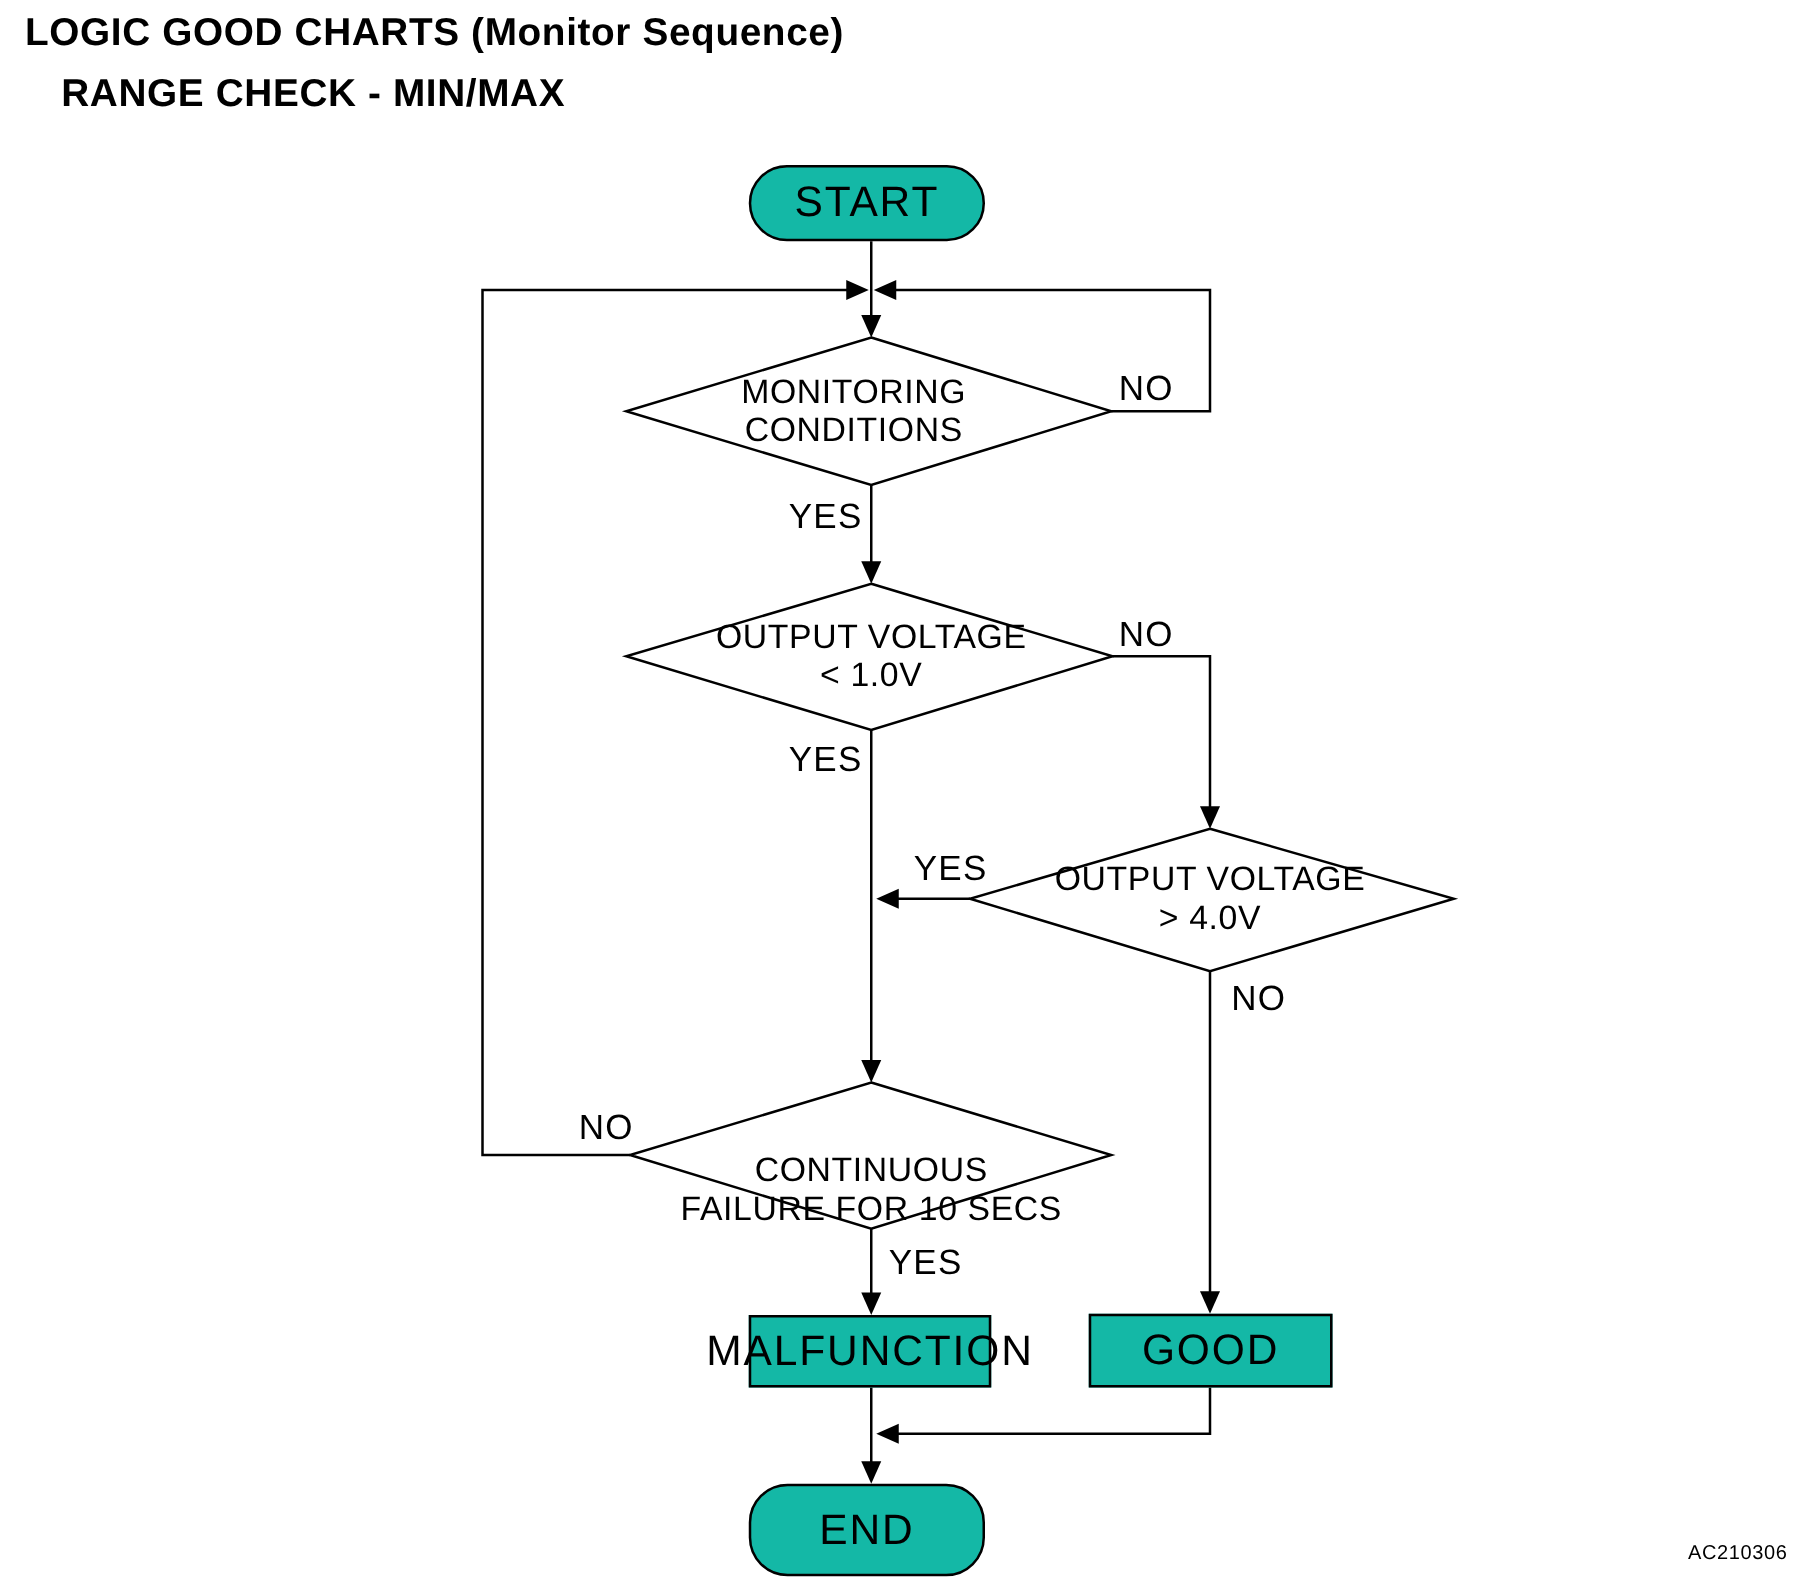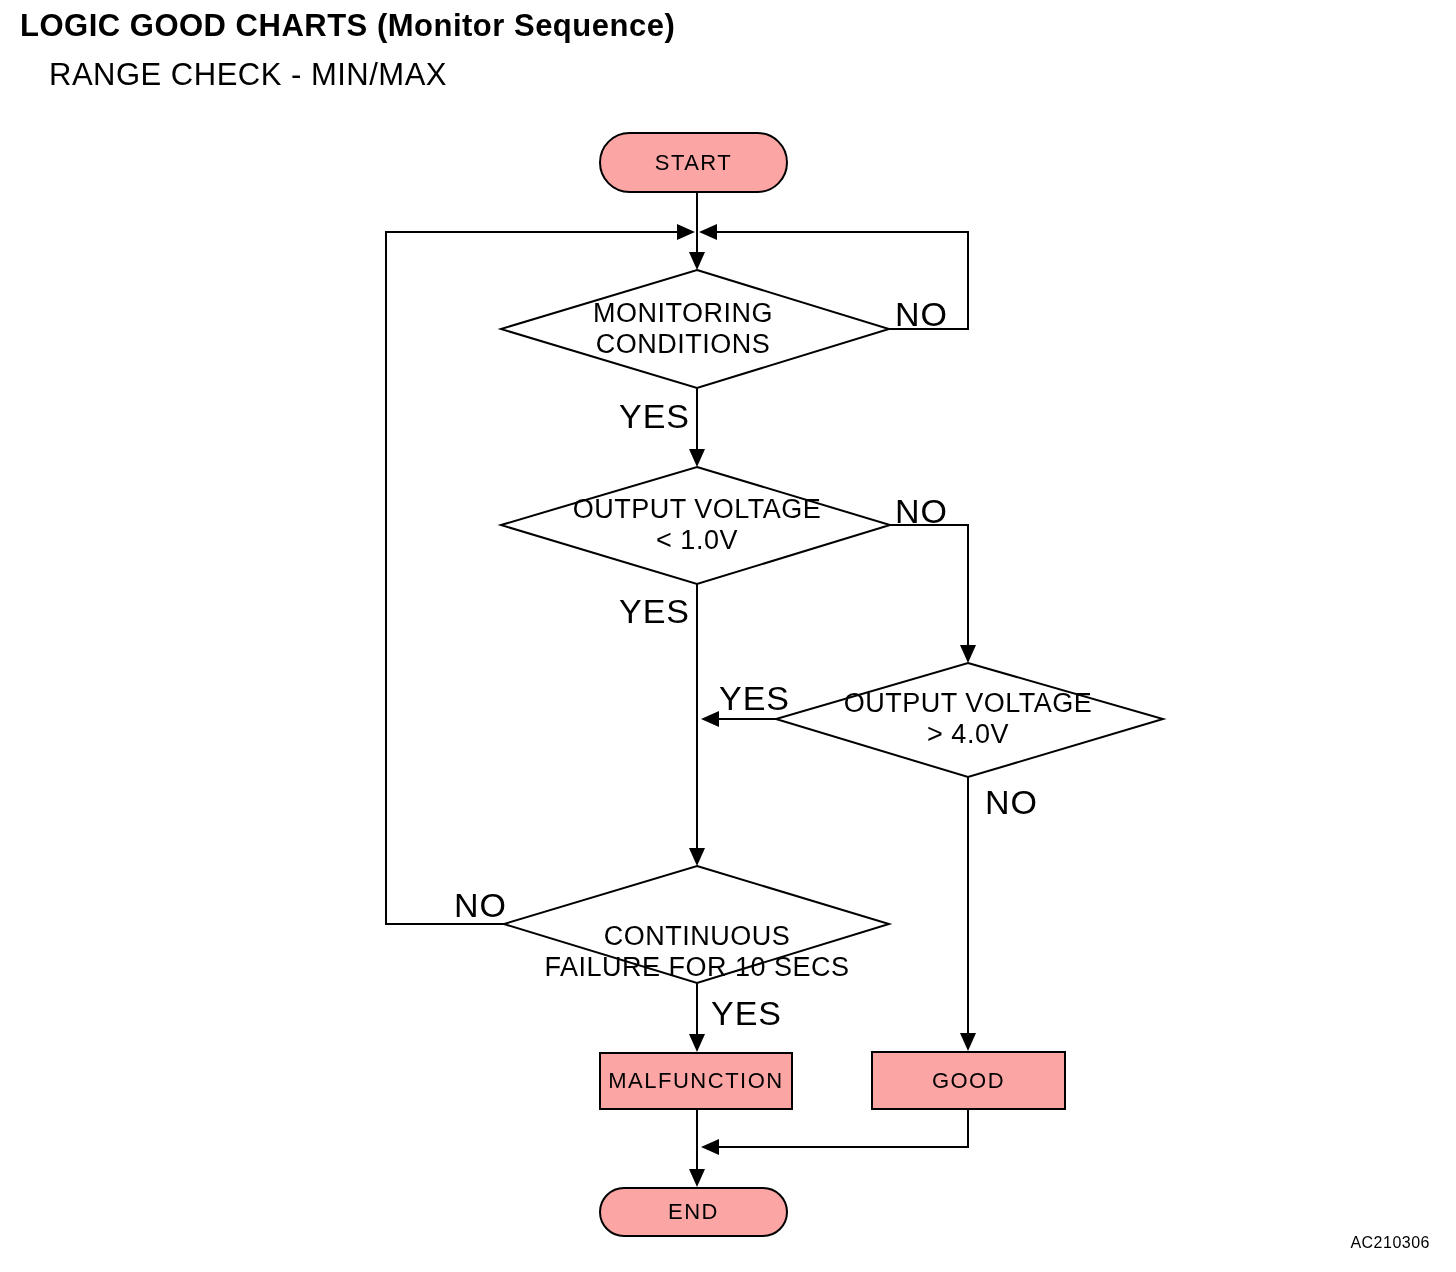--- a/index.html
+++ b/index.html
@@ -23,56 +23,56 @@
     font-size: 31px;
     font-weight: bold;
     letter-spacing: 0.5px;
     white-space: nowrap;
   }
   .page-subtitle {
     position: absolute;
     left: 49px;
     top: 57px;
     font-size: 31px;
-    font-weight: normal;
+    font-weight: bold;
     letter-spacing: 0.5px;
     white-space: nowrap;
   }
   svg.wires {
     position: absolute;
     left: 0;
     top: 0;
     width: 1456px;
     height: 1272px;
   }
   .node {
     position: absolute;
     box-sizing: border-box;
     border: 2px solid #000000;
-    background: #fca5a5;
+    background: #14b8a6;
     display: flex;
     align-items: center;
     justify-content: center;
-    font-size: 22px;
+    font-size: 34px;
     letter-spacing: 1.5px;
     text-align: center;
   }
   .terminator { border-radius: 31px; }
   .process { border-radius: 0; }
   .diamond-label {
     position: absolute;
     text-align: center;
     font-size: 27px;
     line-height: 31px;
     letter-spacing: 0.5px;
     white-space: pre-line;
   }
   .edge-label {
     position: absolute;
-    font-size: 34px;
+    font-size: 28px;
     letter-spacing: 1px;
     white-space: nowrap;
   }
   .edge-label.right-align {
     width: 200px;
     text-align: right;
   }
   .figure-code {
     position: absolute;
     right: 26px;
@@ -137,21 +137,21 @@
       <polygon points="697,866 889,924 697,983 504,924"></polygon>
     </g>
   </svg>
 
   <div class="node terminator" style="left:599px; top:132px; width:189px; height:61px;">START</div>
 
   <div class="node process" style="left:871px; top:1051px; width:195px; height:59px;">GOOD</div>
 
   <div class="node process" style="left:599px; top:1052px; width:194px; height:58px;">MALFUNCTION</div>
 
-  <div class="node terminator" style="left:599px; top:1187px; width:189px; height:50px;">END</div>
+  <div class="node terminator" style="left:599px; top:1187px; width:189px; height:74px;">END</div>
 
   <div class="diamond-label" style="left:513px; top:298px; width:340px;">MONITORING
 CONDITIONS</div>
 
   <div class="diamond-label" style="left:527px; top:494px; width:340px;">OUTPUT VOLTAGE
 &lt; 1.0V</div>
 
   <div class="diamond-label" style="left:798px; top:688px; width:340px;">OUTPUT VOLTAGE
 &gt; 4.0V</div>
 

